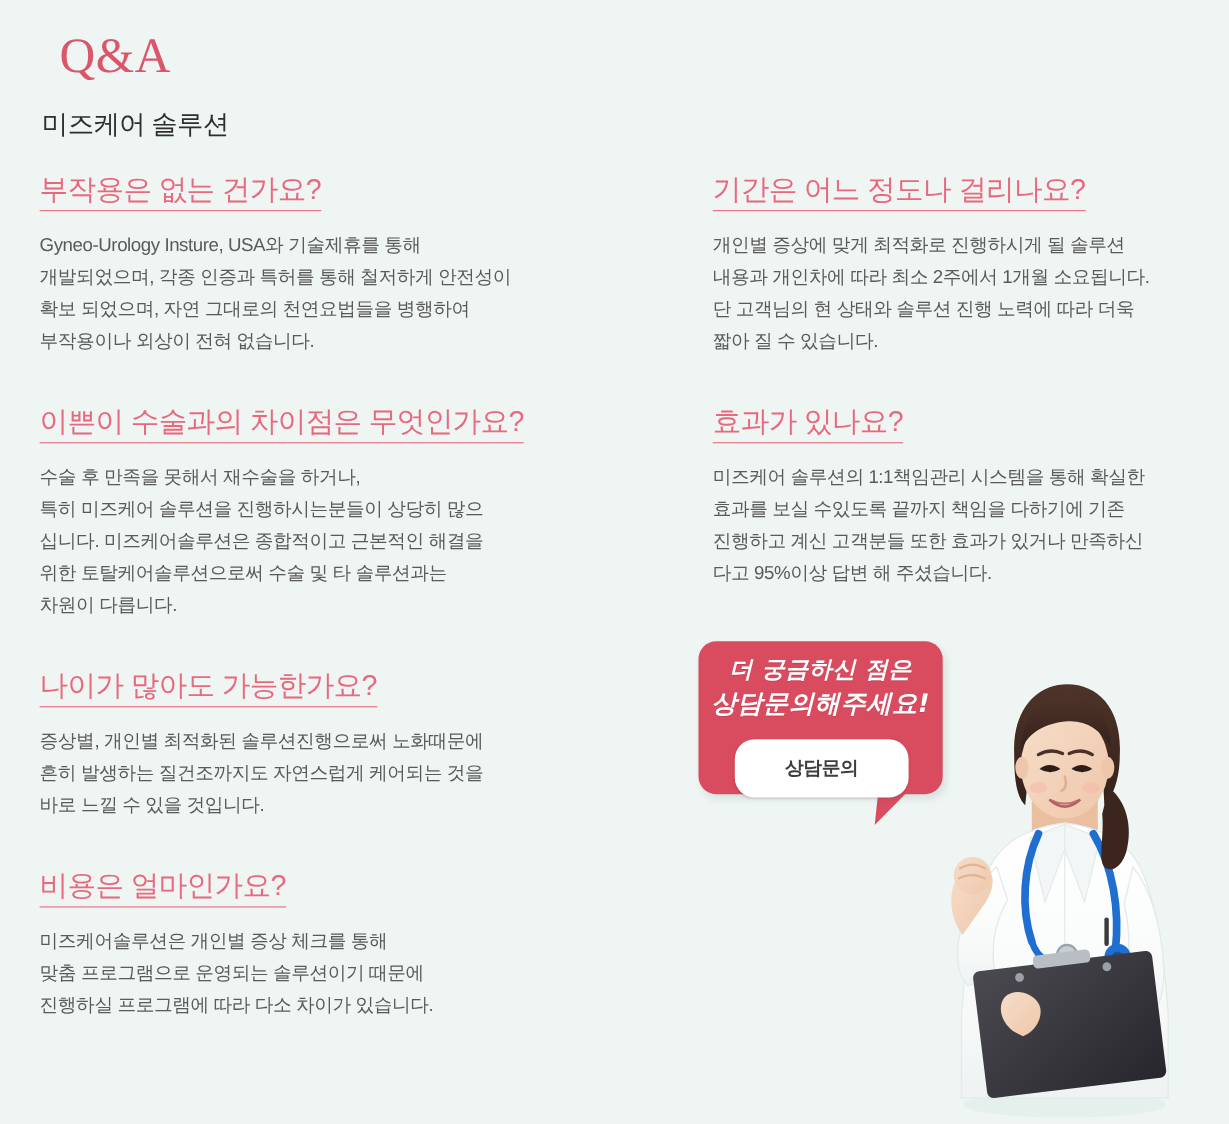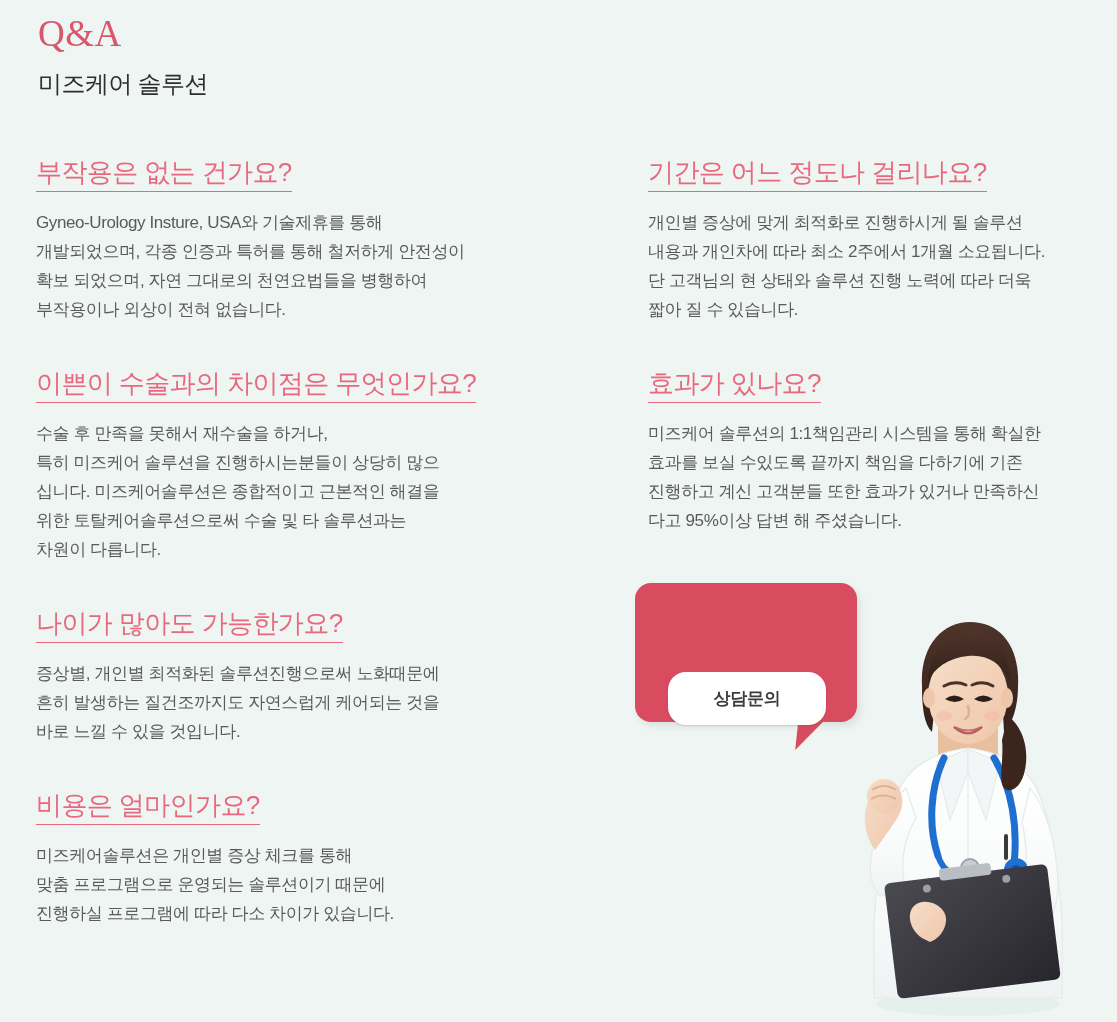--- a/index.html
+++ b/index.html
@@ -26,25 +26,25 @@
 
   
   .header {
     position: absolute;
     left: 38px;
     top: 8px;
     width: 600px;
   }
   .brand-qa {
     font-family: "Liberation Serif", "DejaVu Serif", serif;
-    font-size: 37px;
+    font-size: 45px;
     line-height: 52px;
     color: #d9566b;
     letter-spacing: 0.5px;
-    margin: 0;
+    margin: 16px;
     font-weight: normal;
   }
   .brand-sub {
     font-family: "Liberation Serif", "DejaVu Serif", serif;
     font-size: 24px;
     line-height: 44px;
     color: #2e2e2e;
     margin: 2px 0 0 0;
     font-weight: normal;
     letter-spacing: -0.5px;
@@ -216,20 +216,24 @@
       <p class="qa-answer">미즈케어 솔루션의 1:1책임관리 시스템을 통해 확실한
 효과를 보실 수있도록 끝까지 책임을 다하기에 기존
 진행하고 계신 고객분들 또한 효과가 있거나 만족하신
 다고 95%이상 답변 해 주셨습니다.</p>
     </div>
 
   </div>
 
   <div class="cta-tail"></div>
   <div class="cta-bubble"></div>
+  <div class="cta-lines">
+    <div class="cta-line1">더 궁금하신 점은</div>
+    <div class="cta-line2">상담문의해주세요!</div>
+  </div>
   <button class="cta-button">상담문의</button>
 
   <div class="doctor">
     <svg width="300" height="410" viewBox="0 0 300 410" xmlns="http://www.w3.org/2000/svg" role="img">
       <defs>
         <linearGradient id="coatG" x1="0" y1="0" x2="0" y2="1">
           <stop offset="0%" stop-color="#ffffff"></stop>
           <stop offset="70%" stop-color="#f7f9f9"></stop>
           <stop offset="100%" stop-color="#eef2f2"></stop>
         </linearGradient>

